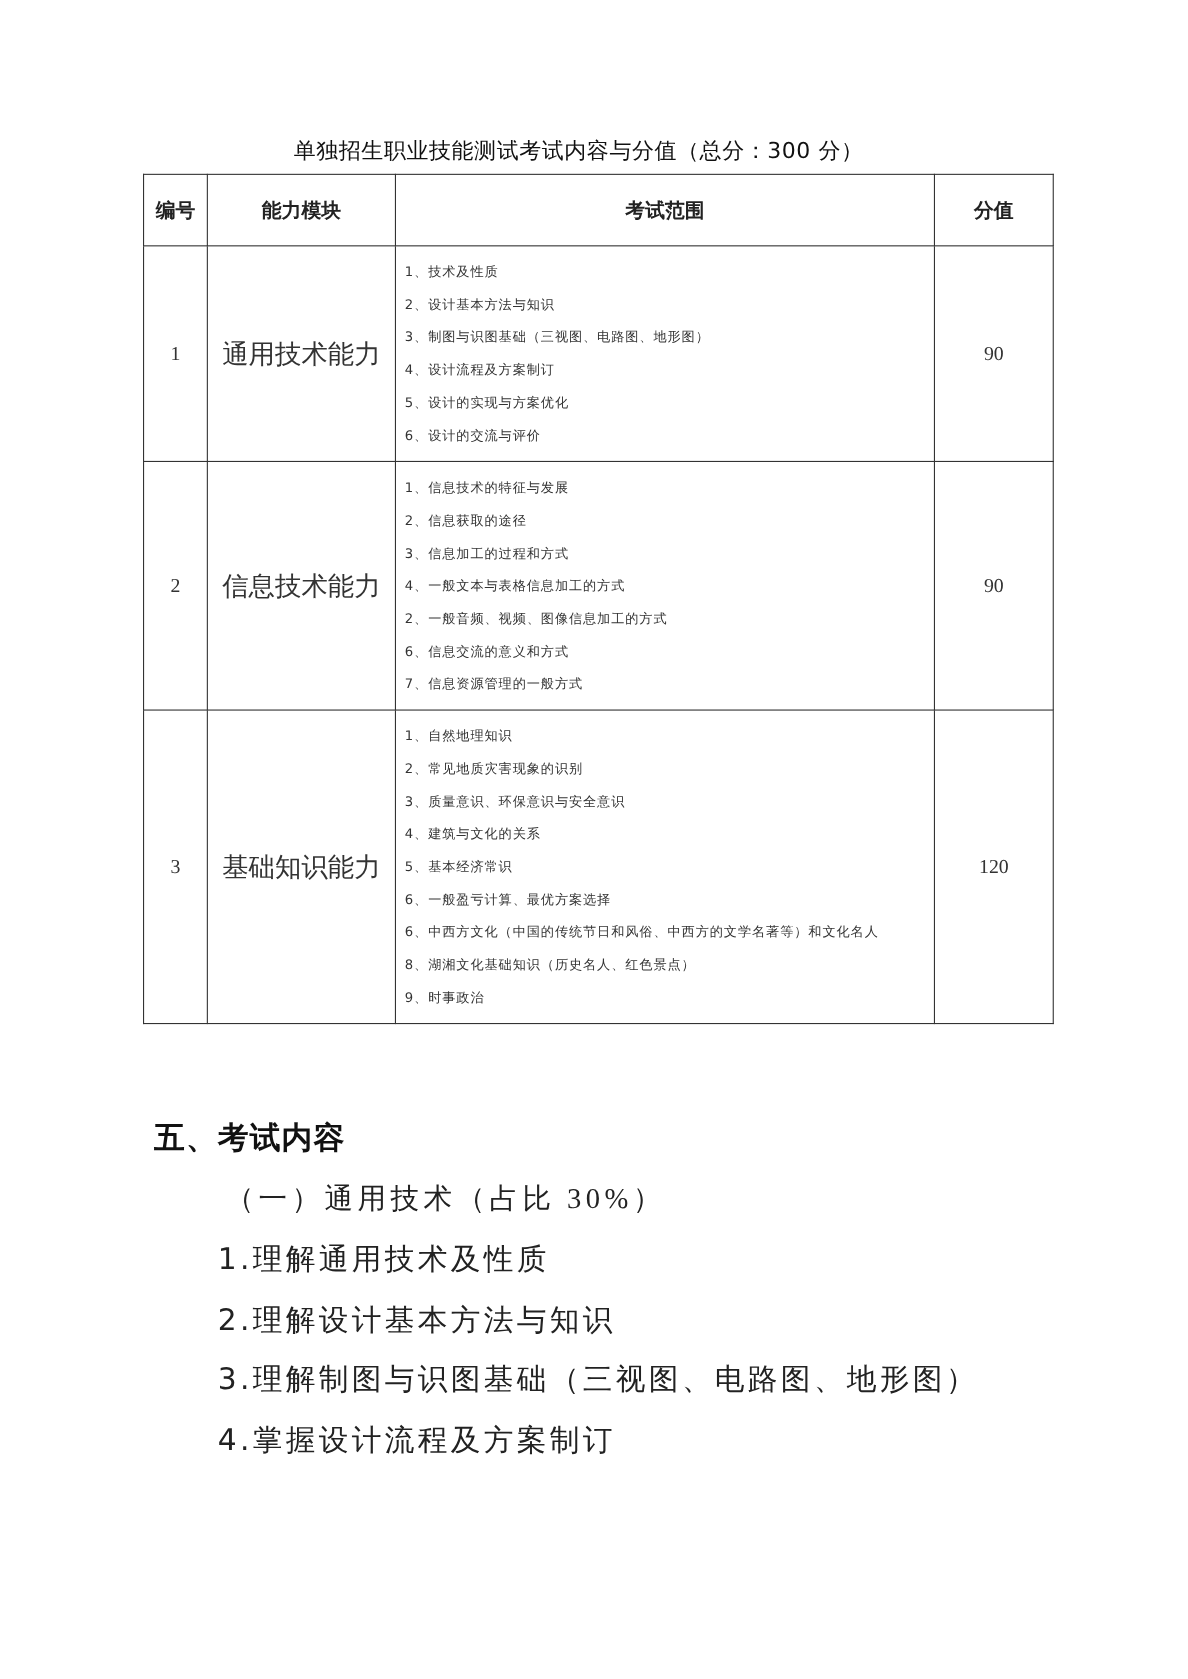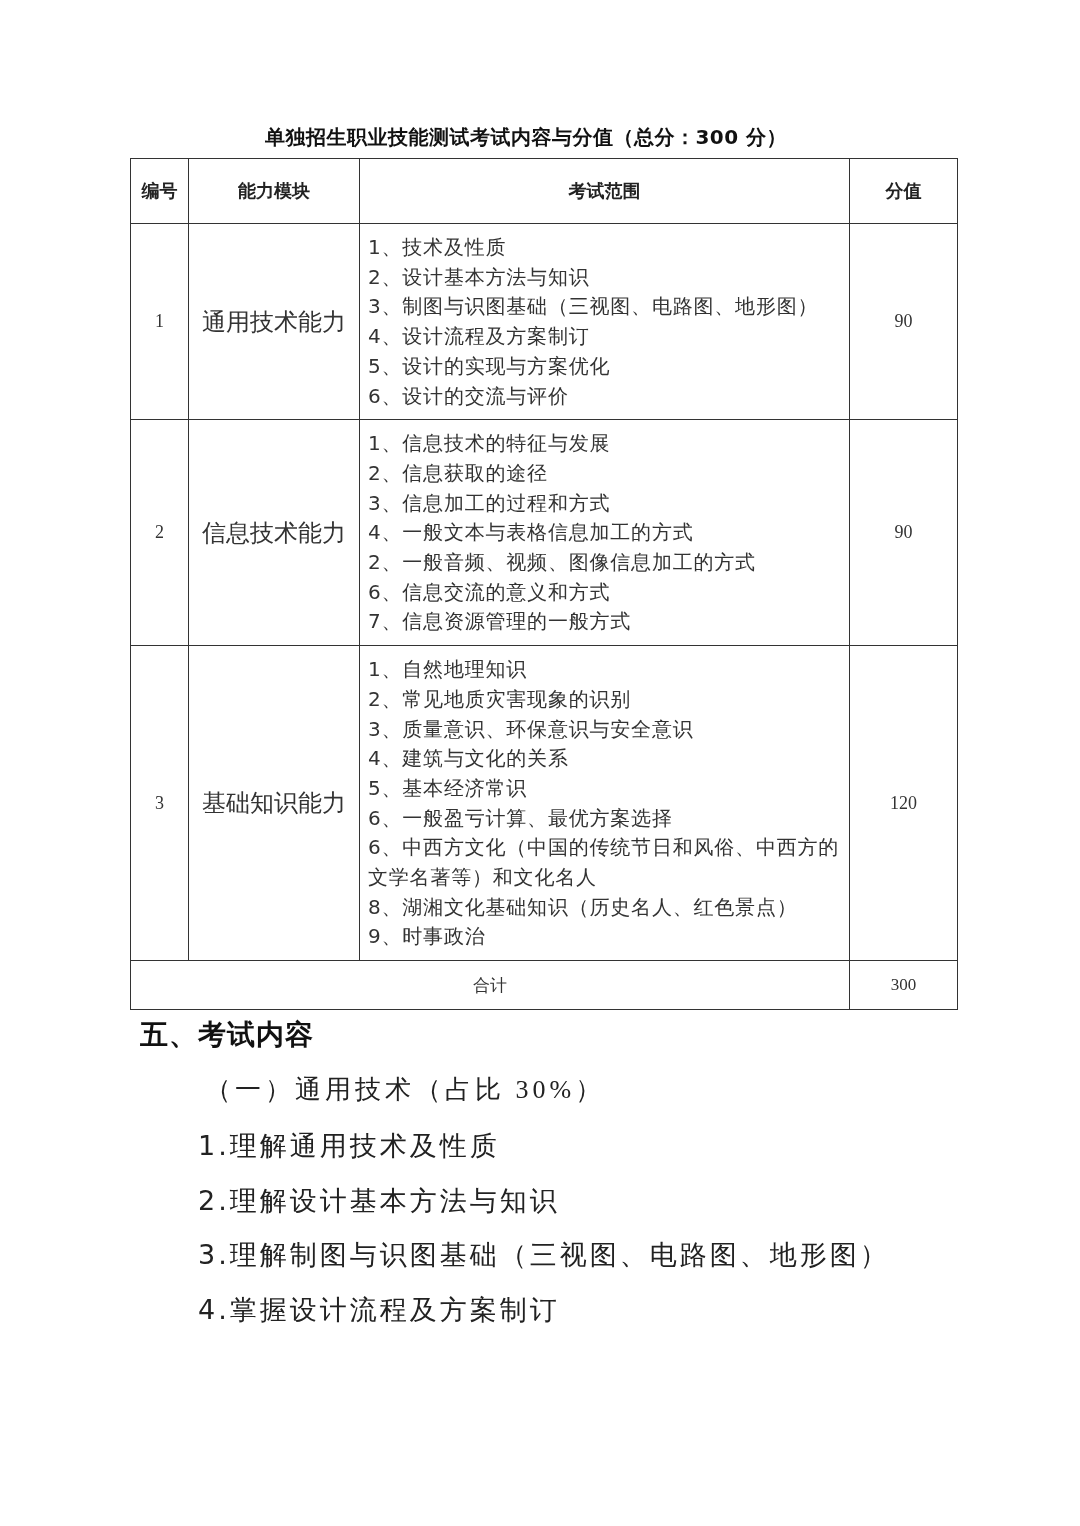--- a/index.html
+++ b/index.html
@@ -15,21 +15,21 @@
       color: #1a1a1a;
       font-family: "DejaVu Serif", "Liberation Serif", serif;
     }
     .table-title {
       position: absolute;
       top: 124px;
       left: 0;
       width: 1052px;
       text-align: center;
       font-family: "DejaVu Sans", "Liberation Sans", sans-serif;
-      font-weight: bold;
+      font-weight: normal;
       font-size: 20px;
       letter-spacing: 0.5px;
       color: #111;
     }
     table.exam-table {
       position: absolute;
       top: 158px;
       left: 130px;
       width: 827px;
       border-collapse: collapse;
@@ -60,21 +60,21 @@
       font-family: Liberation Serif, serif;
       font-size: 24px;
       color: #333;
     }
     .exam-table td.scope {
       text-align: left;
       padding: 9px 8px 8px 8px;
     }
     .scope-item {
       font-family: "DejaVu Sans", "Liberation Sans", sans-serif;
-      font-size: 20px;
+      font-size: 12px;
       line-height: 29.7px;
       color: #333;
       letter-spacing: 0.8px;
       white-space: normal;
     }
     .exam-table tr.total td {
       height: 48px;
       font-family: "DejaVu Sans", "Liberation Sans", sans-serif;
       font-size: 17px;
     }
@@ -174,24 +174,20 @@
         <div class="scope-item">3、质量意识、环保意识与安全意识</div>
         <div class="scope-item">4、建筑与文化的关系</div>
         <div class="scope-item">5、基本经济常识</div>
         <div class="scope-item">6、一般盈亏计算、最优方案选择</div>
         <div class="scope-item">6、中西方文化（中国的传统节日和风俗、中西方的文学名著等）和文化名人</div>
         <div class="scope-item">8、湖湘文化基础知识（历史名人、红色景点）</div>
         <div class="scope-item">9、时事政治</div>
       </td>
       <td class="score">120</td>
     </tr>
-    <tr class="total">
-      <td colspan="3">合计</td>
-      <td class="score">300</td>
-    </tr>
   </tbody>
 </table>
 
 <div class="section-heading">五、考试内容</div>
 <div class="subsection-heading">（一）通用技术（占比 30%）</div>
 
 <ul class="content-list">
   <li>1.理解通用技术及性质</li>
   <li>2.理解设计基本方法与知识</li>
   <li>3.理解制图与识图基础（三视图、电路图、地形图）</li>

